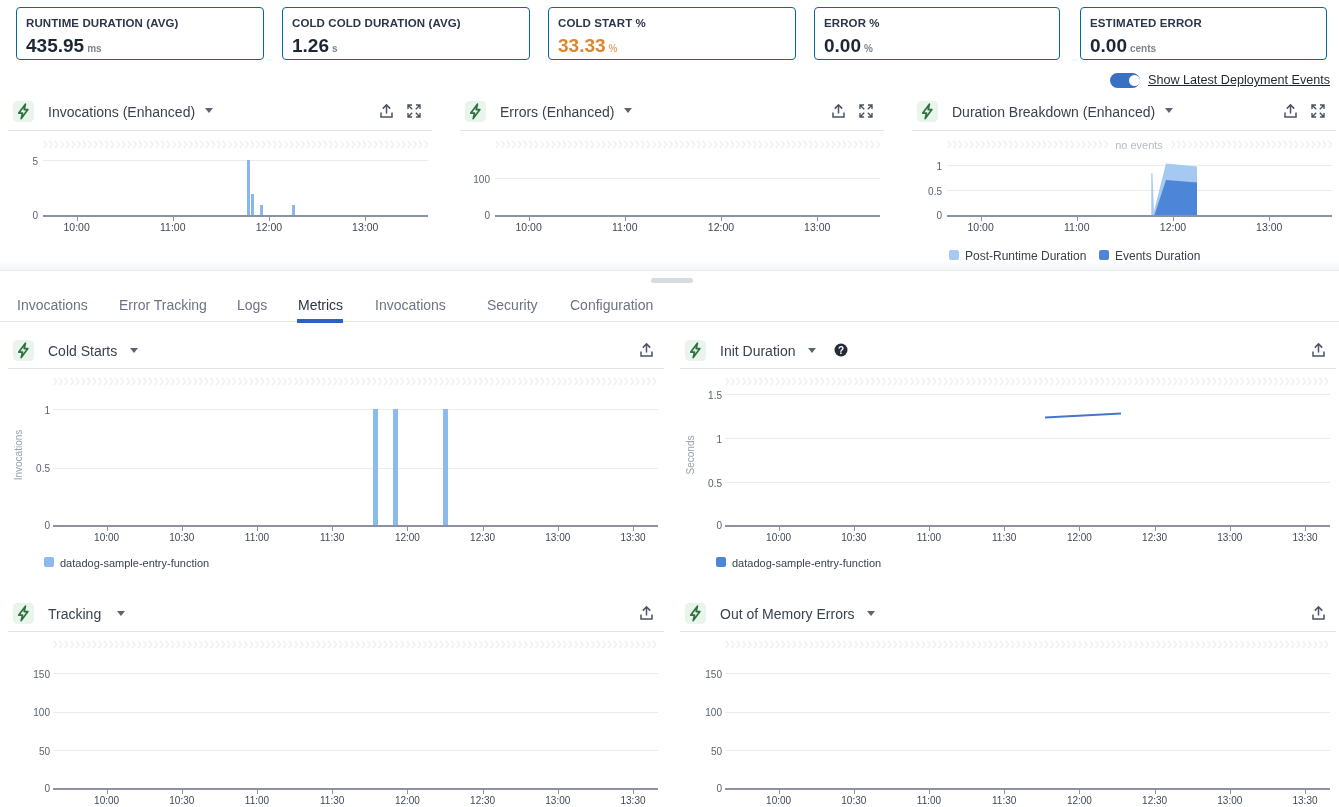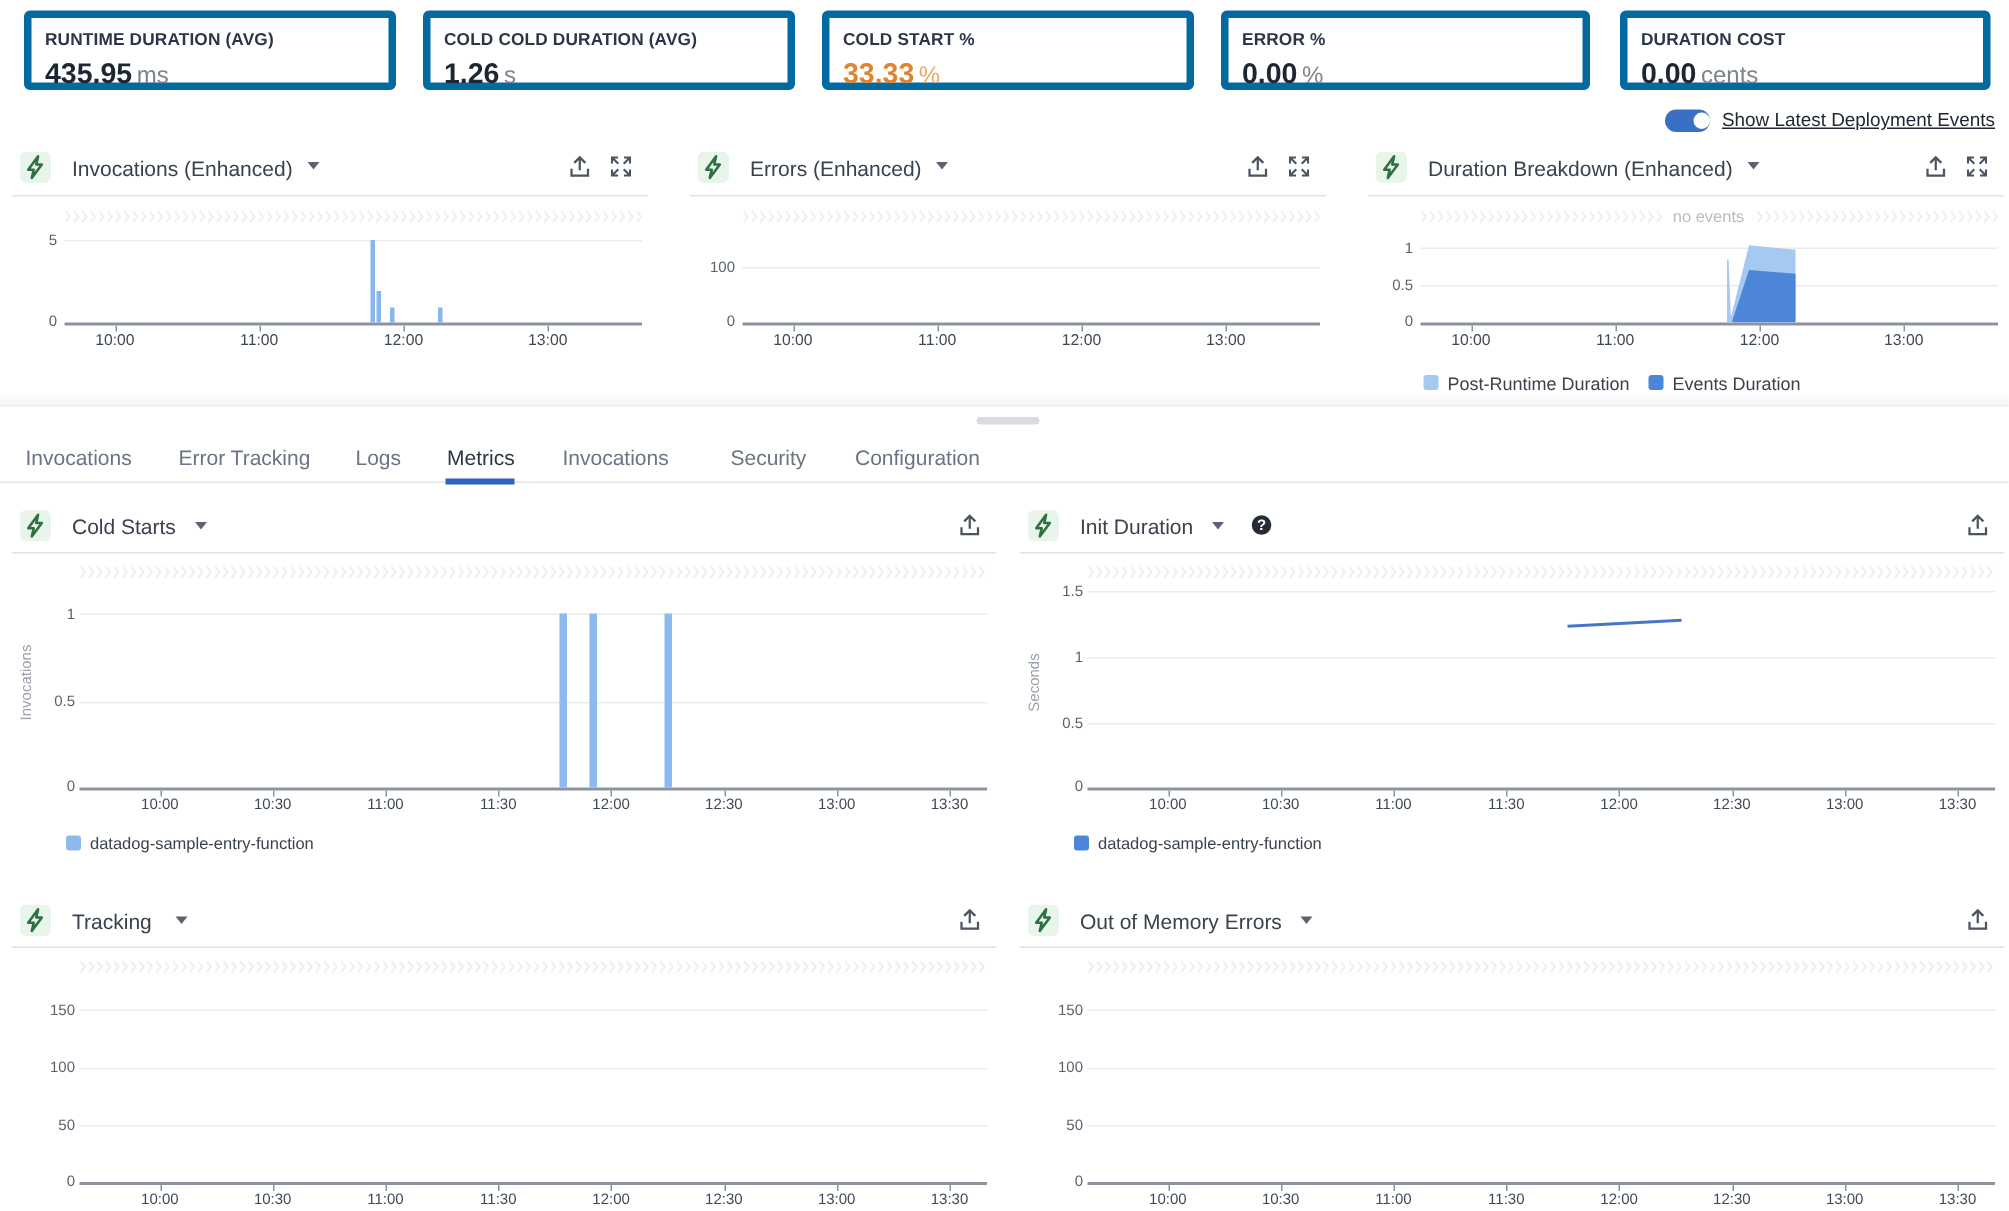--- a/index.html
+++ b/index.html
@@ -1,21 +1,21 @@
 <!DOCTYPE html>
 <html><head><meta charset="utf-8">
 <style>
 html,body{margin:0;padding:0;background:#fff;}
 body{width:1339px;height:807px;position:relative;overflow:hidden;
   font-family:"Liberation Sans",sans-serif;-webkit-font-smoothing:antialiased;}
 .abs{position:absolute;}
-.card{position:absolute;top:7px;height:53px;background:#fff;border:5px solid #0369a1;border-radius:4px;box-sizing:border-box;}
+.card{position:absolute;top:7px;height:53px;background:#fff;border:1px solid #0369a1;border-radius:4px;box-sizing:border-box;}
 .card .t{position:absolute;left:9px;top:8.5px;font-size:11.5px;font-weight:700;color:#2b3648;letter-spacing:.1px;white-space:nowrap;}
 .card .v{position:absolute;left:9px;top:27px;font-size:19px;font-weight:700;color:#1d2733;white-space:nowrap;}
-.card .u{font-size:16px;font-weight:400;color:#7c848e;margin-left:3px;}
+.card .u{font-size:10px;font-weight:700;color:#7c848e;margin-left:3px;}
 .ptitle{position:absolute;font-size:14px;color:#39424f;white-space:nowrap;}
 .caret{position:absolute;width:0;height:0;border-left:4.5px solid transparent;border-right:4.5px solid transparent;border-top:5.5px solid #5b6470;}
 .hline{position:absolute;height:1px;background:#e0e2e8;}
 .grid{position:absolute;height:1px;background:#eaebee;}
 .axis{position:absolute;height:2px;background:#8b93a1;}
 .tick{position:absolute;width:1px;height:4px;background:#8b93a1;}
 .ylab{position:absolute;font-size:10px;color:#5a626e;text-align:right;white-space:nowrap;transform:translateY(-50%);}
 .xlab{position:absolute;font-size:10.5px;color:#3f4854;white-space:nowrap;transform:translate(-50%,-50%);}
 .leg{position:absolute;width:10px;height:10px;border-radius:2px;}
 .legt{position:absolute;font-size:11px;color:#39424e;white-space:nowrap;transform:translateY(-50%);}
@@ -41,21 +41,21 @@
   </div>
 <div class="card" style="left:548px;width:248px;">
     <div class="t">COLD START %</div>
     <div class="v" style="color:#e0842f">33.33<span class="u" style="color:#e9a868">%</span></div>
   </div>
 <div class="card" style="left:814px;width:246px;">
     <div class="t">ERROR %</div>
     <div class="v" style="color:#1d2733">0.00<span class="u" style="color:#7c848e">%</span></div>
   </div>
 <div class="card" style="left:1080px;width:247px;">
-    <div class="t">DURATION COST</div>
+    <div class="t">ESTIMATED ERROR</div>
     <div class="v" style="color:#1d2733">0.00<span class="u" style="color:#7c848e">cents</span></div>
   </div>
 <div class="abs" style="left:1110px;top:73px;width:30px;height:15px;border-radius:8px;background:#3a70c4;"></div>
 <div class="abs" style="left:1128.5px;top:75px;width:11px;height:11px;border-radius:50%;background:#fff;"></div>
 <div class="abs" style="left:1148px;top:73px;height:15px;line-height:15px;font-size:12.6px;color:#1d2733;white-space:nowrap;text-decoration:underline;">Show Latest Deployment Events</div>
 <svg class="abs" style="left:13px;top:101px" width="21" height="21" viewBox="0 0 21 21">
     <rect width="21" height="21" rx="4.5" fill="#e9f5eb"></rect>
     <path d="M12.4,3.2 L5.8,12.1 H9.5 L8.2,17.6 L14.9,8.6 H11.2 Z" fill="none" stroke="#2e7040" stroke-width="1.7" stroke-linejoin="round"></path>
   </svg>
 <div class="ptitle" style="left:48px;top:103.5px;">Invocations (Enhanced)</div>

